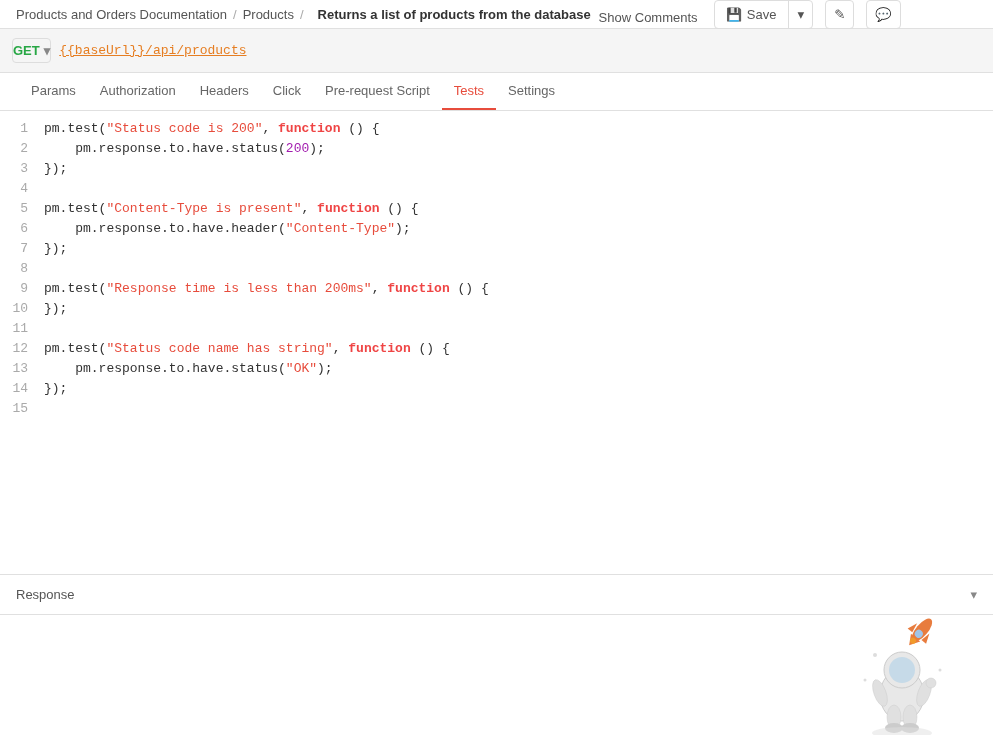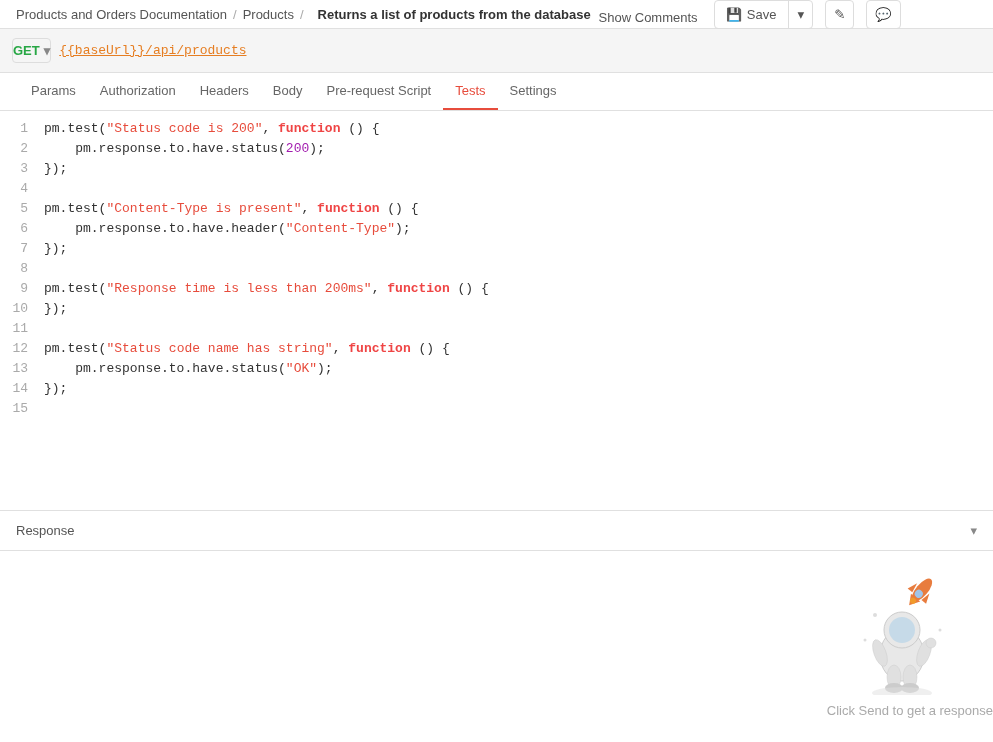--- a/index.html
+++ b/index.html
@@ -109,21 +109,21 @@
       <span style="color:#28a745; font-weight:600;">GET</span>
       <span style="color:#888;">▾</span>
     </div>
     <input class="url-input" type="text" value="{{baseUrl}}/api/products" style="color: rgb(230, 126, 34); font-family: &quot;Courier New&quot;, monospace;">
   </div>
 
   <div class="tabs">
     <div class="tab">Params</div>
     <div class="tab">Authorization</div>
     <div class="tab">Headers</div>
-    <div class="tab">Body</div>
+    <div class="tab">Click</div>
     <div class="tab">Pre-request Script</div>
     <div class="tab active">Tests</div>
     <div class="tab">Settings</div>
   </div>
 
   <div class="main-content">
 
     <div class="code-area">
       <div class="code-editor">
         <div class="line-numbers">
@@ -156,21 +156,21 @@
           <div class="code-line"><span class="fn">});</span></div>
           <div class="code-line"></div>
           <div class="code-line"><span class="fn">pm.test(</span><span class="str">"Status code name has string"</span><span class="fn">, </span><span class="kw">function</span><span class="fn"> () {</span></div>
           <div class="code-line"><span class="fn">    pm.response.to.have.status(</span><span class="str">"OK"</span><span class="fn">);</span></div>
           <div class="code-line"><span class="fn">});</span></div>
         </div>
       </div>
 
     </div>
 
-    <div class="response-section" style="position:absolute; bottom:0; left:0; right:0; border-top:1px solid #e0e0e0; height:232px; background:#fff;">
+    <div class="response-section" style="position:absolute; bottom:0; left:0; right:0; border-top:1px solid #e0e0e0; height:168px; background:#fff;">
       <div class="response-header-row">
         <span class="response-label">Response</span>
         <span class="chevron-icon">▾</span>
       </div>
       <div class="response-content">
         <div class="astronaut-container">
 
           <svg class="astronaut-svg" viewBox="0 0 120 120" xmlns="http://www.w3.org/2000/svg">
 
             <g transform="translate(72, 15) rotate(40)">

